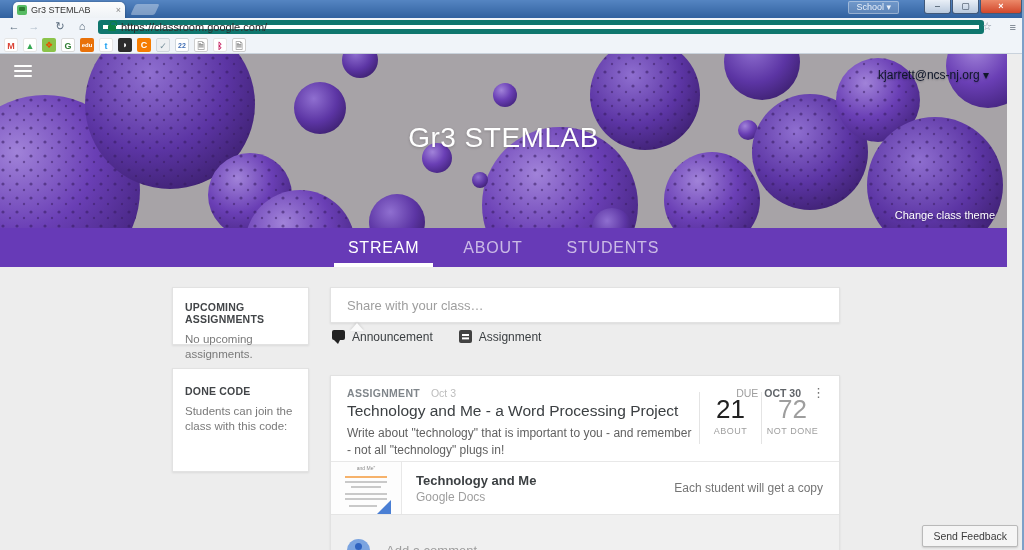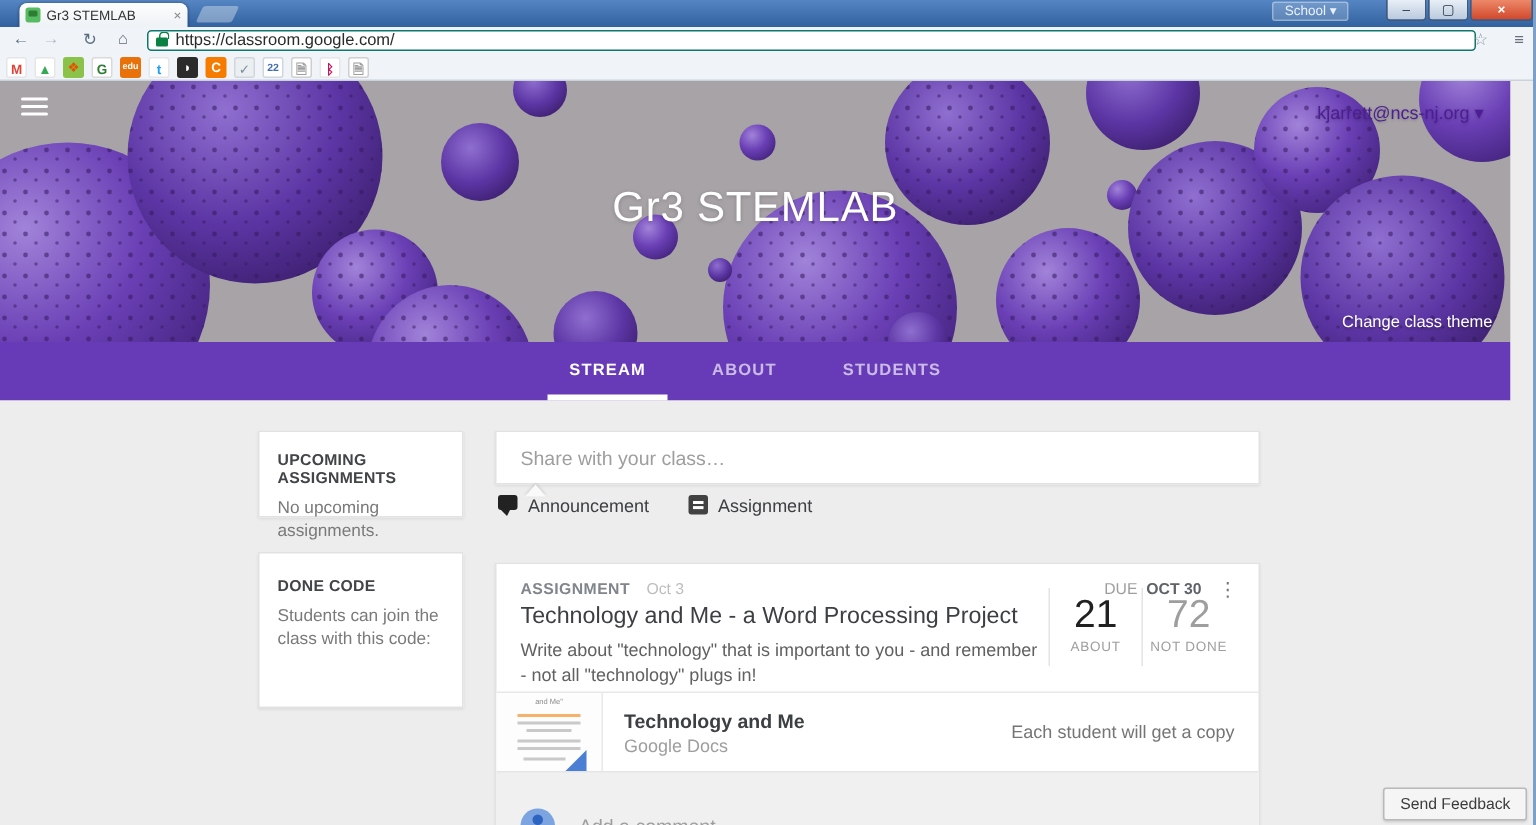--- a/index.html
+++ b/index.html
@@ -25,21 +25,21 @@
   .winbtns { position:absolute; right:2px; top:0; display:flex; }
   .winbtn { width:27px; height:14px; border:1px solid #41597a; border-top:none;
     background:linear-gradient(#e9eff7,#b9c9dd); color:#234; font-size:9px; line-height:12px;
     text-align:center; border-radius:0 0 3px 3px; margin-left:1px; }
   .winbtn.close { width:42px; background:linear-gradient(#ec8969,#d1472b); color:#fff; font-weight:bold; }
 
   .toolbar { position:absolute; left:0; top:18px; width:1024px; height:18px; background:#f0f4f9; }
   .navbtn { position:absolute; top:2px; font-size:11px; color:#5a6b7d; width:16px; text-align:center; }
   .navbtn.dim { color:#aebbc9; }
   .omnibox { position:absolute; left:98px; top:2px; width:886px; height:14px; background:#fff;
-    border:1px solid #0f766e; border-radius:3px; display:flex; align-items:center; padding:0 5px; gap:5px; }
+    border:5px solid #0f766e; border-radius:3px; display:flex; align-items:center; padding:0 5px; gap:5px; }
   .lock { width:8px; height:6px; background:#0b8043; border-radius:1px; position:relative; margin-top:2px; flex:0 0 auto; }
   .lock:before { content:""; position:absolute; left:1.5px; top:-4px; width:5px; height:4px;
     border:1.5px solid #0b8043; border-bottom:none; border-radius:3px 3px 0 0; }
   .url-text { font-size:11px; color:#2b2b2b; }
   .star { position:absolute; right:32px; top:2px; font-size:11px; color:#8a97a5; }
   .chrome-menu { position:absolute; right:8px; top:3px; font-size:11px; color:#66717d; letter-spacing:0; line-height:12px; font-weight:bold; }
 
   .bookmarksbar { position:absolute; left:0; top:36px; width:1024px; height:18px; background:#f0f4f9;
     border-bottom:1px solid #c9d2dc; display:flex; align-items:center; padding-left:4px; gap:5px; }
   .bm { width:14px; height:14px; border-radius:2px; font-size:9px; font-weight:bold; text-align:center;
@@ -58,30 +58,30 @@
   .bm.b11 { background:#fff; color:#c2185b; border:1px solid #e6e6e6; }
   .bm.b12 { background:#fff; color:#9e9e9e; border:1px solid #cfcfcf; }
 
   
   .page { position:absolute; left:0; top:54px; width:1007px; height:496px; overflow:hidden; background:#ededed; }
 
   .header { position:absolute; left:0; top:0; width:1007px; height:174px; background:#a7a3a7; overflow:hidden; }
   .header svg { position:absolute; left:0; top:0; }
   .menu-btn { position:absolute; left:14px; top:11px; width:18px; height:13px; cursor:pointer; z-index:5; }
   .menu-btn span { display:block; height:2.4px; background:#fff; margin-bottom:2.6px; border-radius:1px; }
-  .account { position:absolute; right:18px; top:14px; color:#4c1d95; font-size:12px; z-index:5; cursor:pointer;
+  .account { position:absolute; right:18px; top:14px; color:#0f172a; font-size:12px; z-index:5; cursor:pointer;
     text-shadow:0 1px 2px rgba(0,0,0,.25); }
   .class-title { position:absolute; left:0; top:68px; width:100%; text-align:center; color:#fff;
     font-size:28px; font-weight:300; letter-spacing:.5px; z-index:5; text-shadow:0 1px 3px rgba(0,0,0,.2); }
   .change-theme { position:absolute; right:12px; bottom:7px; color:#fff; font-size:11px; z-index:5; cursor:pointer;
     text-shadow:0 1px 2px rgba(0,0,0,.3); }
 
   .navbar { position:absolute; left:0; top:174px; width:1007px; height:39px; background:#673ab7;
     display:flex; justify-content:center; align-items:stretch; gap:0; }
-  .navtab { color:rgba(255,255,255,.65); font-size:11px; font-weight:bold; letter-spacing:.8px;
+  .navtab { color:rgba(255,255,255,.65); font-size:16px; font-weight:normal; letter-spacing:.8px;
     line-height:39px; padding:0 22px; cursor:pointer; position:relative; }
   .navtab.active { color:#fff; }
   .navtab.active:after { content:""; position:absolute; left:8px; right:8px; bottom:0; height:4px; background:#fff; }
 
   .content { position:absolute; left:0; top:213px; width:1007px; height:283px; background:#ededed; }
   .card { position:absolute; background:#fff; border:1px solid #e2e2e2; box-shadow:0 1px 2px rgba(0,0,0,.08); }
 
   .side-card-1 { left:172px; top:20px; width:137px; height:58px; padding:13px 12px; }
   .side-card-2 { left:172px; top:101px; width:137px; height:104px; padding:16px 12px; }
   .side-title { font-size:10.5px; font-weight:bold; color:#424548; letter-spacing:.2px; margin-bottom:7px; }

